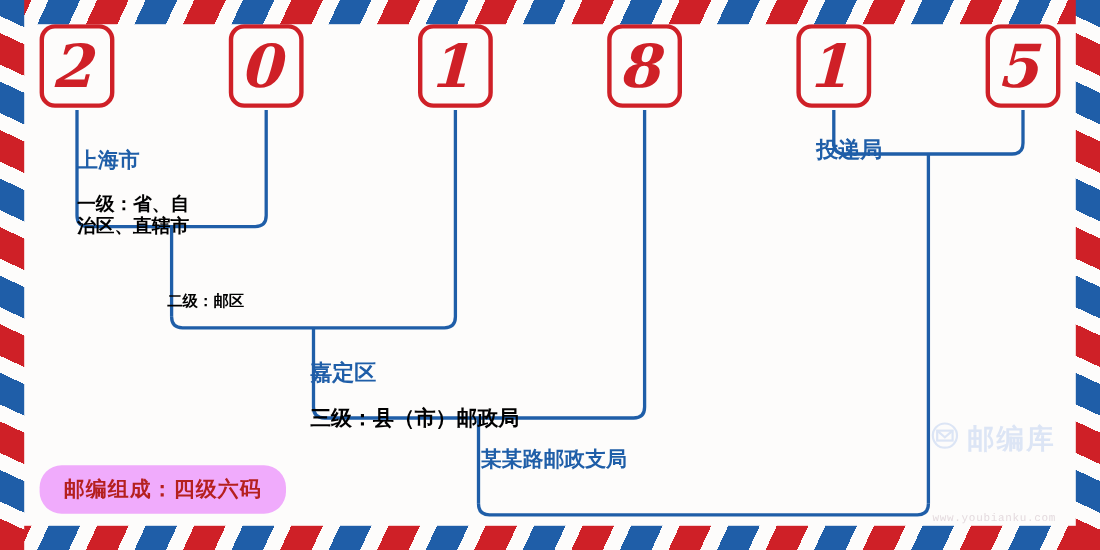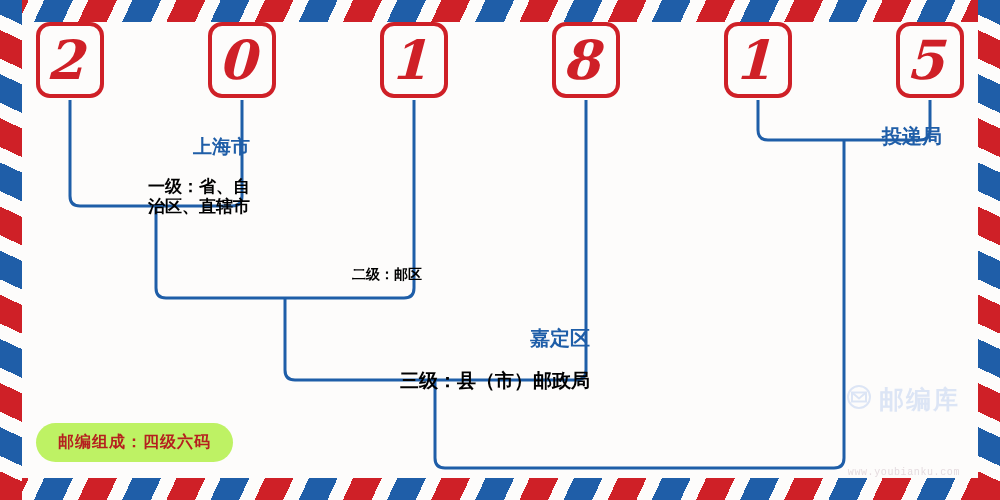--- a/index.html
+++ b/index.html
@@ -86,21 +86,21 @@
     position: absolute;
     left: 0; top: 0;
     width: 1000px; height: 500px;
     z-index: 10;
   }
 
   
   .lvl-label {
     position: absolute;
     z-index: 25;
-    text-align: right;
+    text-align: left;
     line-height: 1.18;
     white-space: pre-line;
   }
   .lvl-name {
     color: #1f5ea8;
     font-family: "DejaVu Serif", "Liberation Serif", serif;
     font-weight: bold;
     font-size: 18px;
     display: block;
   }
@@ -126,26 +126,26 @@
   #label-4 .lvl-name { font-size: 19px; }
   #label-4 .lvl-desc { font-size: 19px; }
   #label-5 .lvl-name { font-size: 20px; }
 
   
   #composition-badge {
     position: absolute;
     left: 36px;
     top: 423px;
     padding: 9px 22px;
-    background: #bef264;
+    background: #f0abfc;
     border-radius: 20px;
     color: #b5201f;
     font-family: "DejaVu Serif", "Liberation Serif", serif;
     font-weight: bold;
-    font-size: 16px;
+    font-size: 19px;
     letter-spacing: 1px;
     z-index: 30;
   }
 
   
   #watermark {
     position: absolute;
     right: 40px;
     bottom: 22px;
     z-index: 30;
@@ -235,20 +235,21 @@
   <div class="lvl-label" id="label-2">
     <span class="lvl-desc">二级：邮区</span>
   </div>
 
   <div class="lvl-label" id="label-3">
     <span class="lvl-name">嘉定区</span>
     <span class="lvl-desc">三级：县（市）邮政局</span>
   </div>
 
   <div class="lvl-label" id="label-4">
+    <span class="lvl-name">某某路邮政支局</span>
   </div>
 
   <div class="lvl-label" id="label-5">
     <span class="lvl-name">投递局</span>
   </div>
 
   <div id="composition-badge">邮编组成：四级六码</div>
 
   <div id="watermark">
     <div id="watermark-row">

